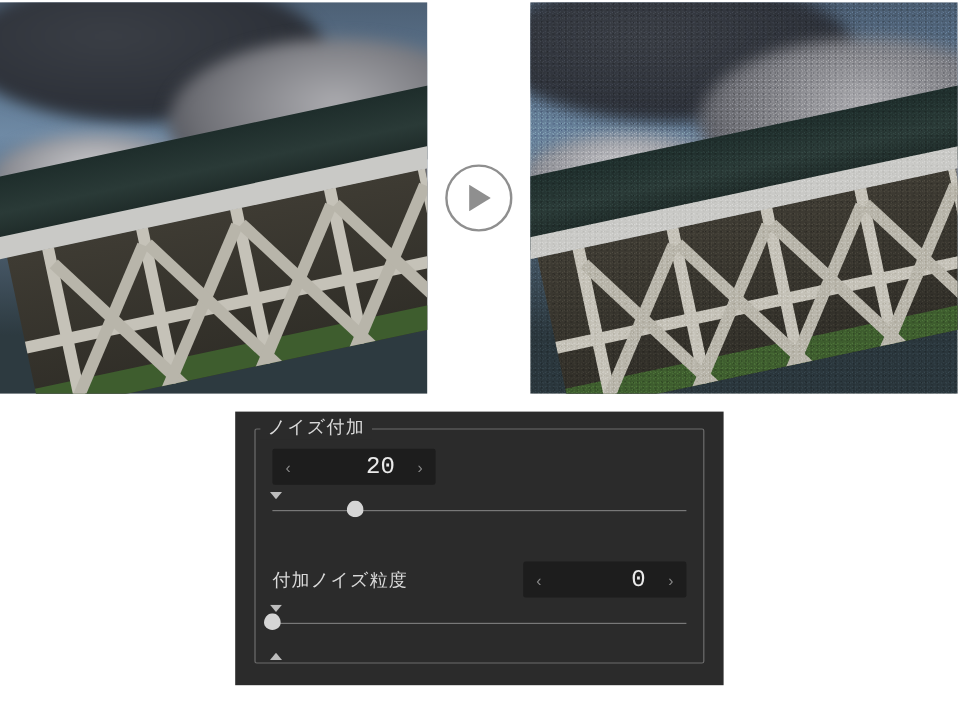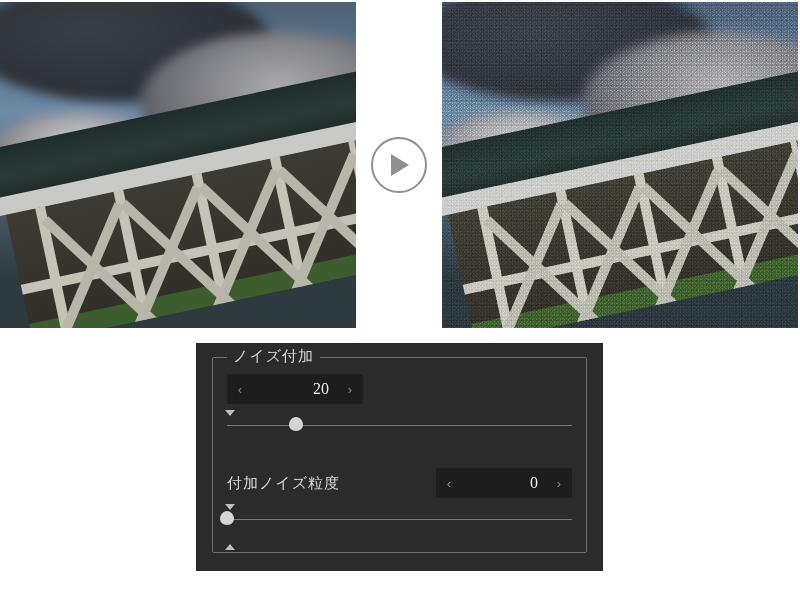--- a/index.html
+++ b/index.html
@@ -101,40 +101,40 @@
   .panel{
     position:absolute;left:196px;top:343px;width:407px;height:228px;
     background:#2b2b2b;color:#d9d9d9;font-size:15px;
     padding:14px 16px 12px 16px;
   }
   .group{
     position:relative;border:1px solid #6d6d6d;border-radius:2px;
     height:196px;padding:10px 14px 8px 14px;
   }
   .group-title{
-    position:absolute;top:-11px;left:14px;background:#2b2b2b;padding:0 6px;
+    position:absolute;top:-11px;left:4px;background:#2b2b2b;padding:0 6px;
     font-size:15px;color:#d9d9d9;letter-spacing:1px;
   }
   .row{
     display:flex;align-items:center;justify-content:space-between;
     margin-top:12px;
   }
   .row.first{margin-top:6px;}
   .label{font-size:15px;letter-spacing:1px;}
   .stepper{
     display:flex;align-items:center;background:#1d1d1d;border-radius:2px;
     height:30px;width:136px;
   }
   .step-btn{
     width:26px;height:30px;display:flex;align-items:center;justify-content:center;
     color:#888;font-size:13px;cursor:pointer;user-select:none;
   }
   .step-val{
-    flex:1;text-align:right;padding-right:8px;color:#eaeaea;font-size:16px;
-    font-family:Liberation Serif, serif;
+    flex:1;text-align:right;padding-right:8px;color:#eaeaea;font-size:20px;
+    font-family:Liberation Mono, monospace;
   }
   .slider-wrap{
     position:relative;margin-top:12px;height:26px;
   }
   .reset-mark{
     position:absolute;left:0;top:-6px;color:#bdbdbd;font-size:11px;line-height:1;
     cursor:pointer;
   }
   .reset-mark svg{width:10px;height:6px;display:block;}
   .reset-mark.lower{top:auto;bottom:-14px;}

